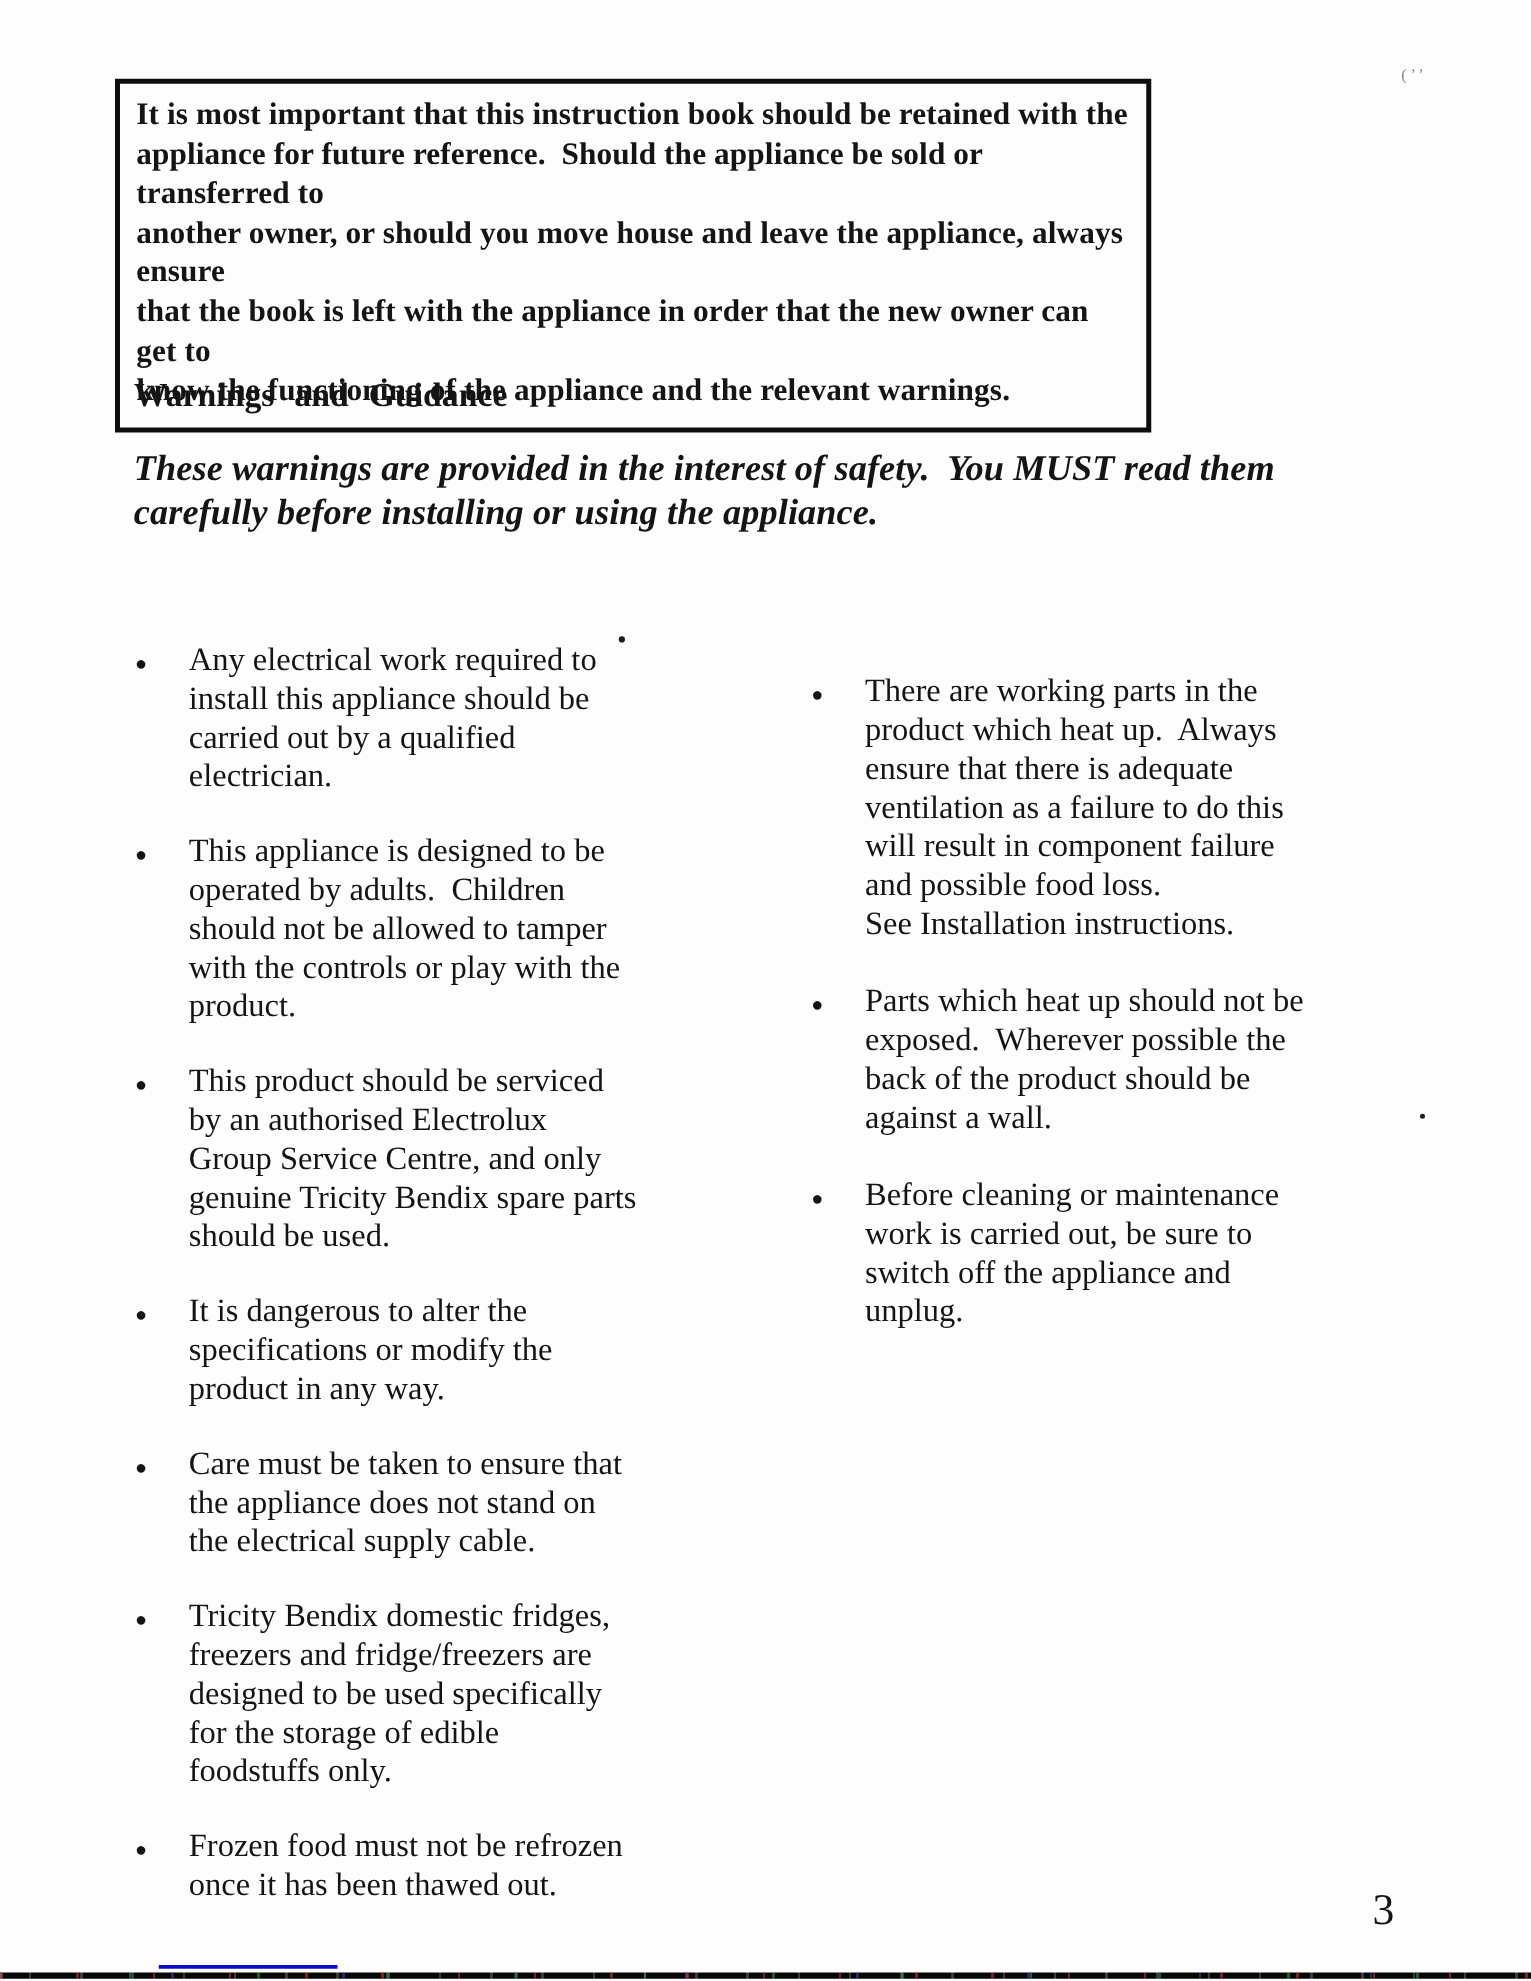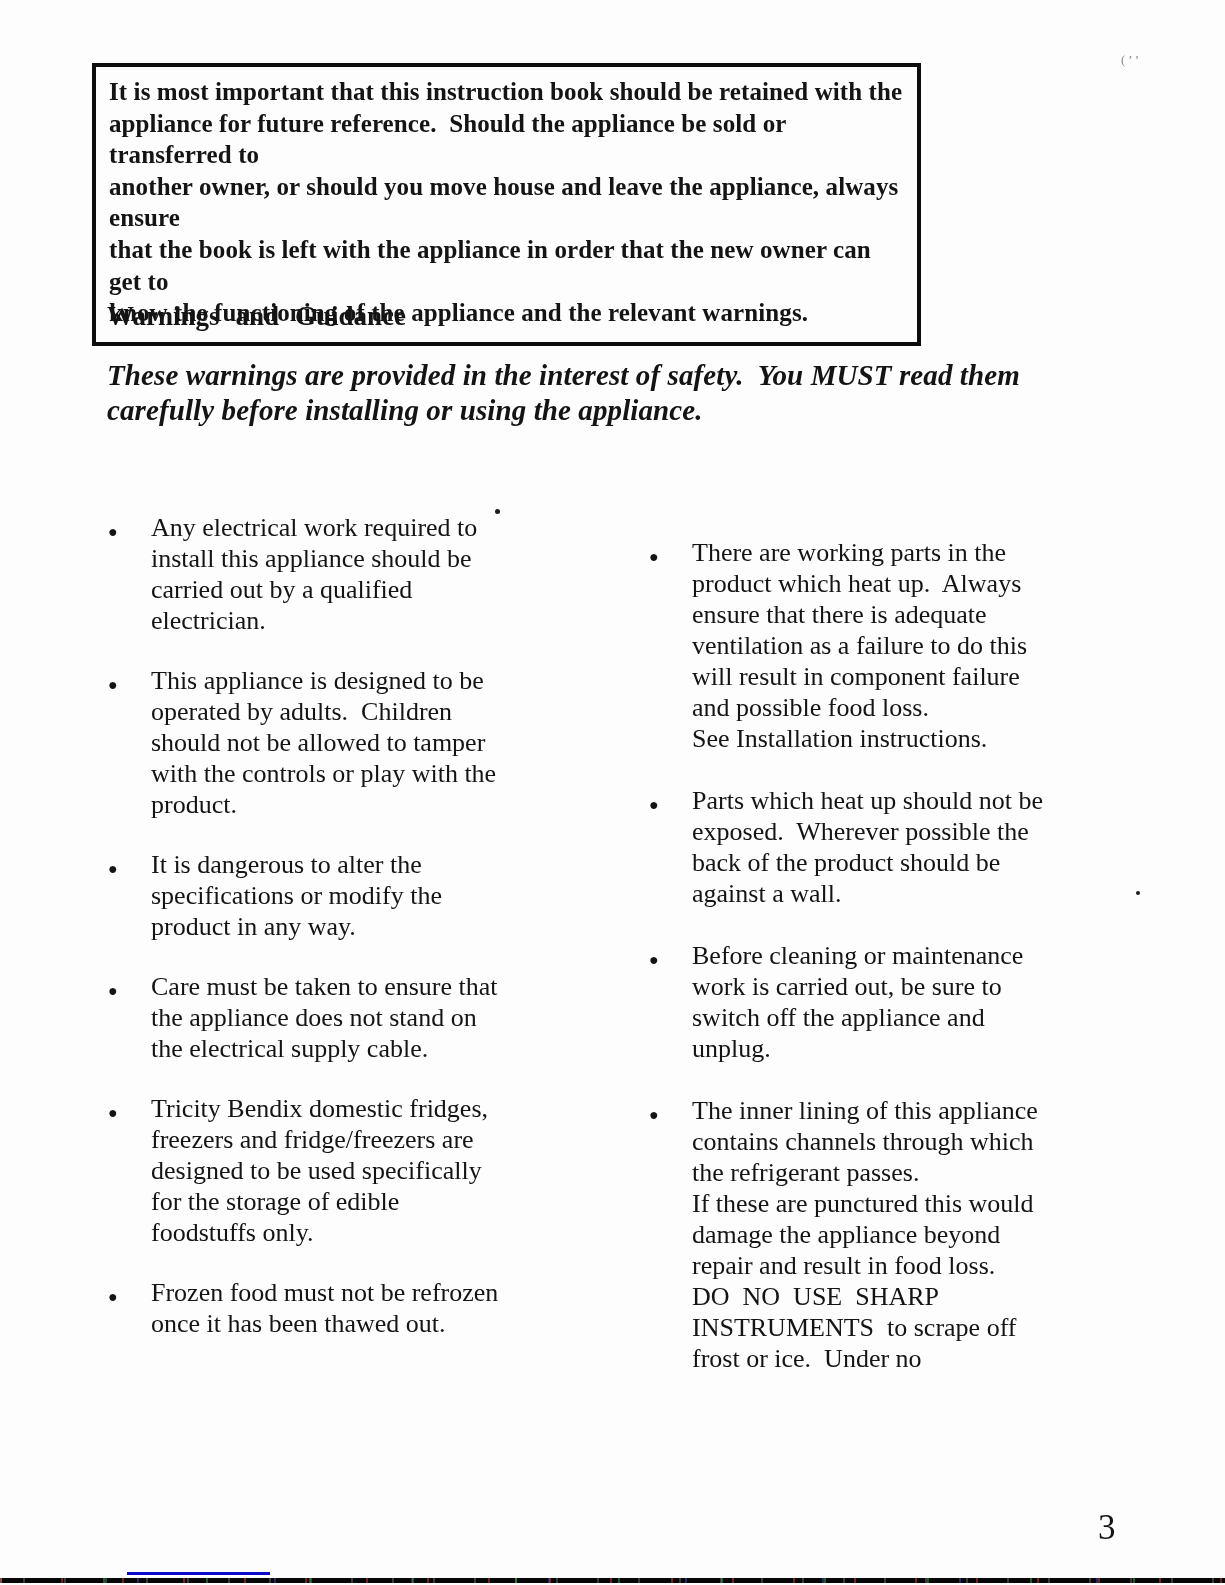--- a/index.html
+++ b/index.html
@@ -151,20 +151,25 @@
   <ul class="warning-col left">
     <li>Any electrical work required to
 install this appliance should be
 carried out by a qualified
 electrician.</li>
     <li>This appliance is designed to be
 operated by adults.  Children
 should not be allowed to tamper
 with the controls or play with the
 product.</li>
+    <li>This product should be serviced
+by an authorised Electrolux
+Group Service Centre, and only
+genuine Tricity Bendix spare parts
+should be used.</li>
     <li>It is dangerous to alter the
 specifications or modify the
 product in any way.</li>
     <li>Care must be taken to ensure that
 the appliance does not stand on
 the electrical supply cable.</li>
     <li>Tricity Bendix domestic fridges,
 freezers and fridge/freezers are
 designed to be used specifically
 for the storage of edible
@@ -182,29 +187,20 @@
 and possible food loss.
 See Installation instructions.</li>
     <li>Parts which heat up should not be
 exposed.  Wherever possible the
 back of the product should be
 against a wall.</li>
     <li>Before cleaning or maintenance
 work is carried out, be sure to
 switch off the appliance and
 unplug.</li>
-    <li>The inner lining of this appliance
-contains channels through which
-the refrigerant passes.
-If these are punctured this would
-damage the appliance beyond
-repair and result in food loss.
-DO  NO  USE  SHARP
-INSTRUMENTS  to scrape off
-frost or ice.  Under no</li>
   </ul>
 
   <div class="page-number">3</div>
 
   <span class="speck s1"></span>
   <span class="speck s2"></span>
   <span class="corner-mark">(’’</span>
   <div class="blue-line"></div>
   <div class="bottom-scan-line"></div>
 

